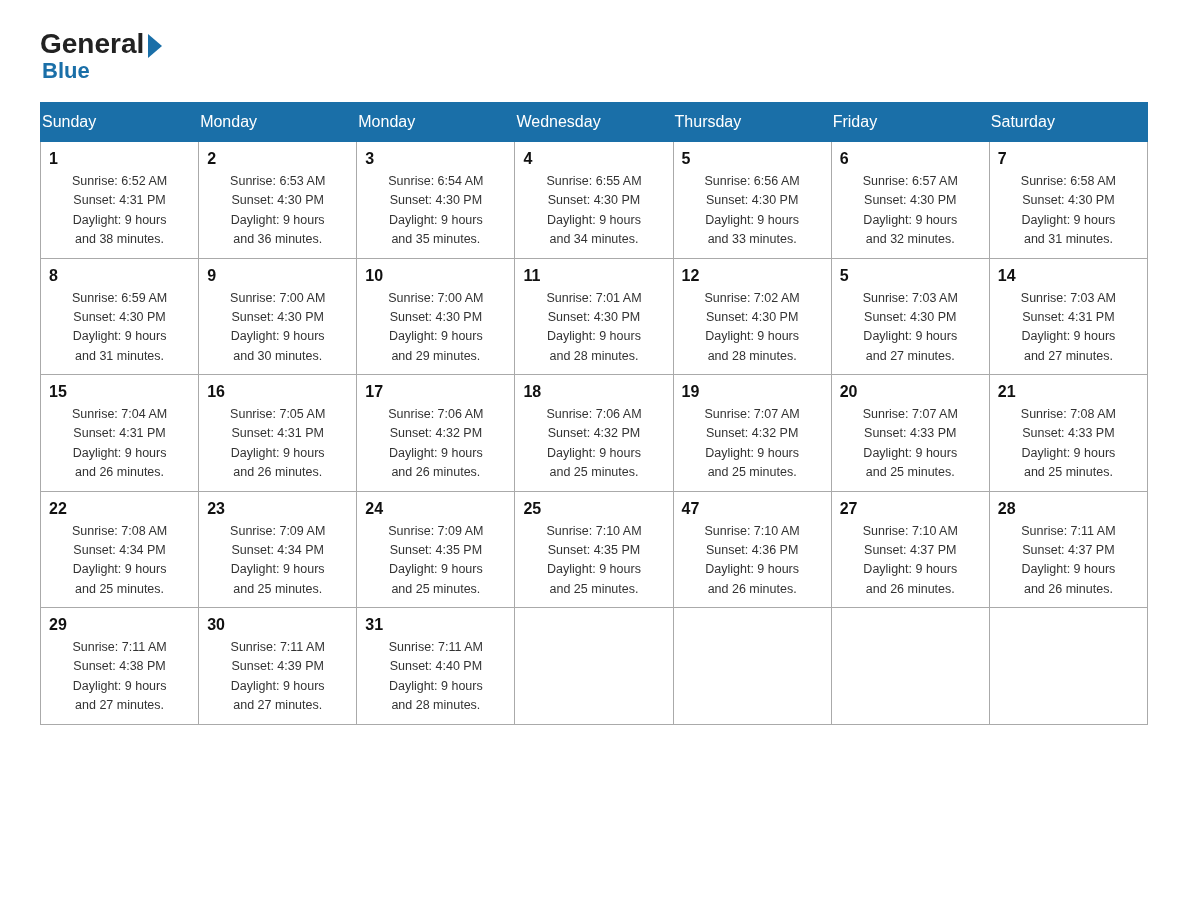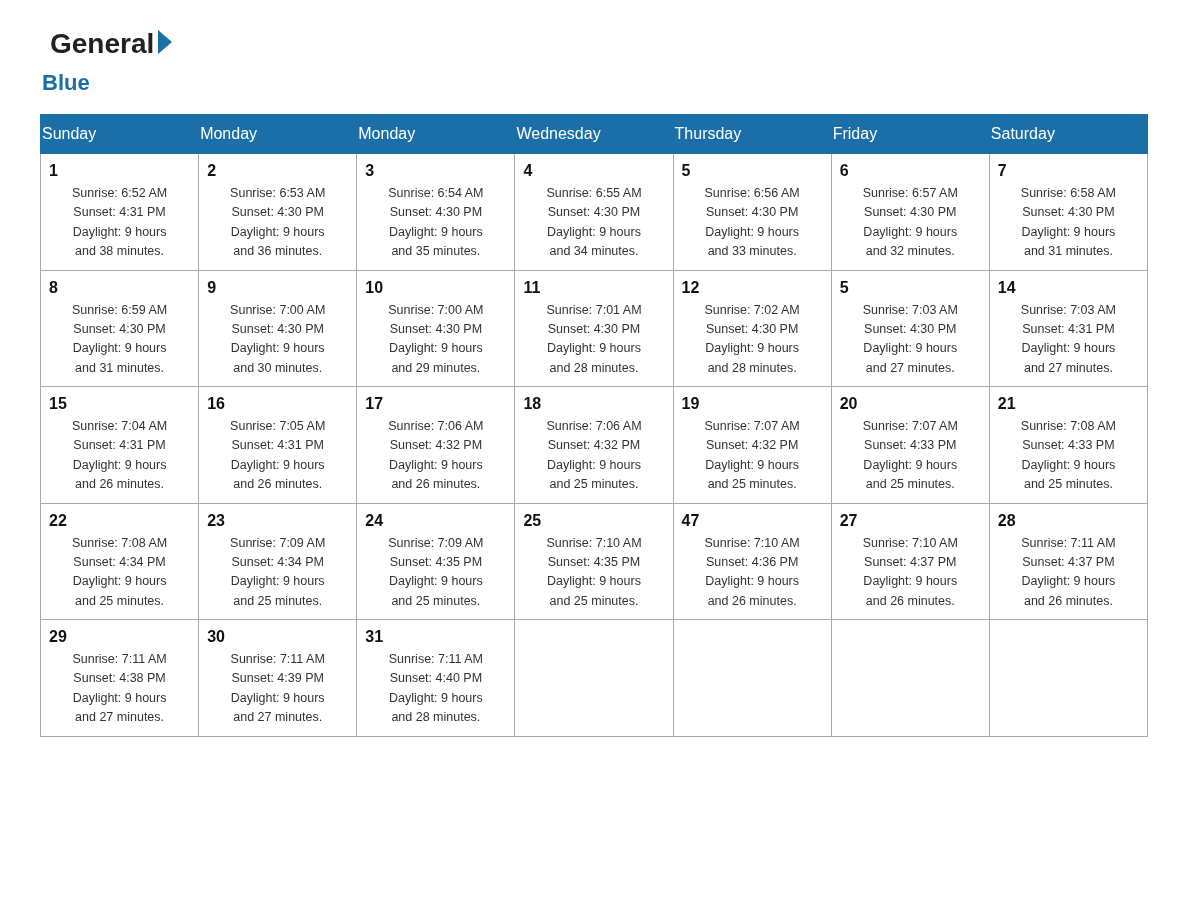--- a/index.html
+++ b/index.html
@@ -19,38 +19,37 @@
     .logo {
       display: flex;
       flex-direction: column;
       line-height: 1;
     }
     .logo-text-general {
       font-size: 28px;
       font-weight: bold;
       color: #222;
       display: flex;
-      align-items: flex-start;
-      margin-left: 10px;
+      align-items: flex-end;
     }
     .logo-arrow {
       display: inline-block;
       width: 0;
       height: 0;
       border-left: 14px solid #1a6fa8;
       border-top: 12px solid transparent;
       border-bottom: 12px solid transparent;
       margin-left: 4px;
       vertical-align: middle;
     }
     .logo-blue {
       color: #1a6fa8;
       font-size: 22px;
       font-weight: bold;
-      margin-top: 14px;
+      margin-top: 2px;
       padding-left: 2px;
     }
     .title-section {
       text-align: right;
     }
     .month-title {
       font-size: 52px;
       font-weight: normal;
       color: #111;
       line-height: 1.1;

